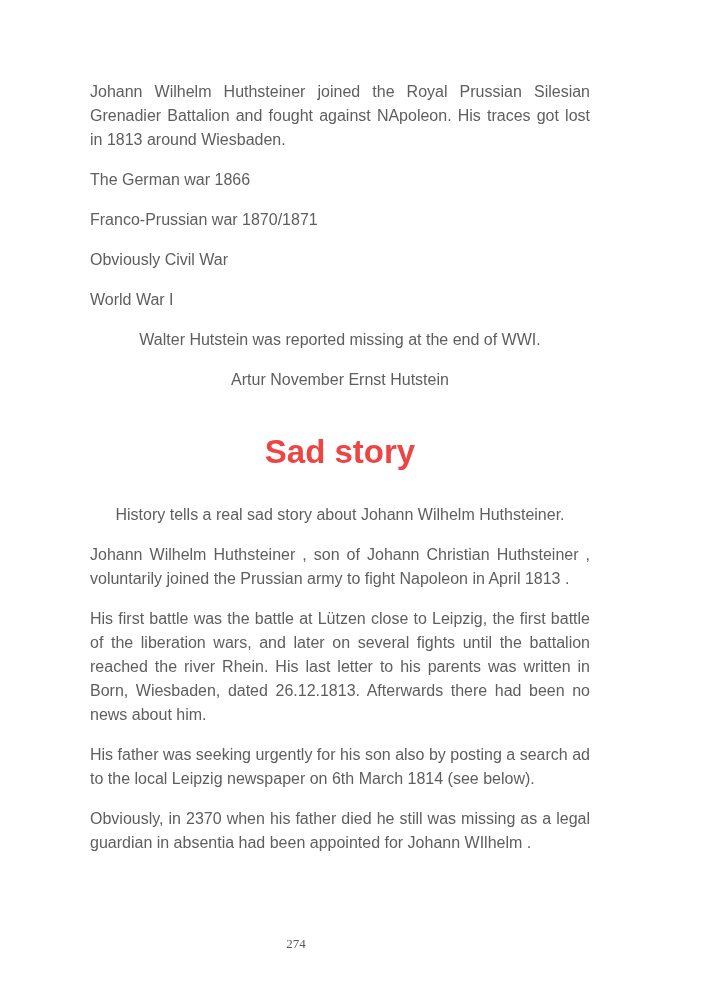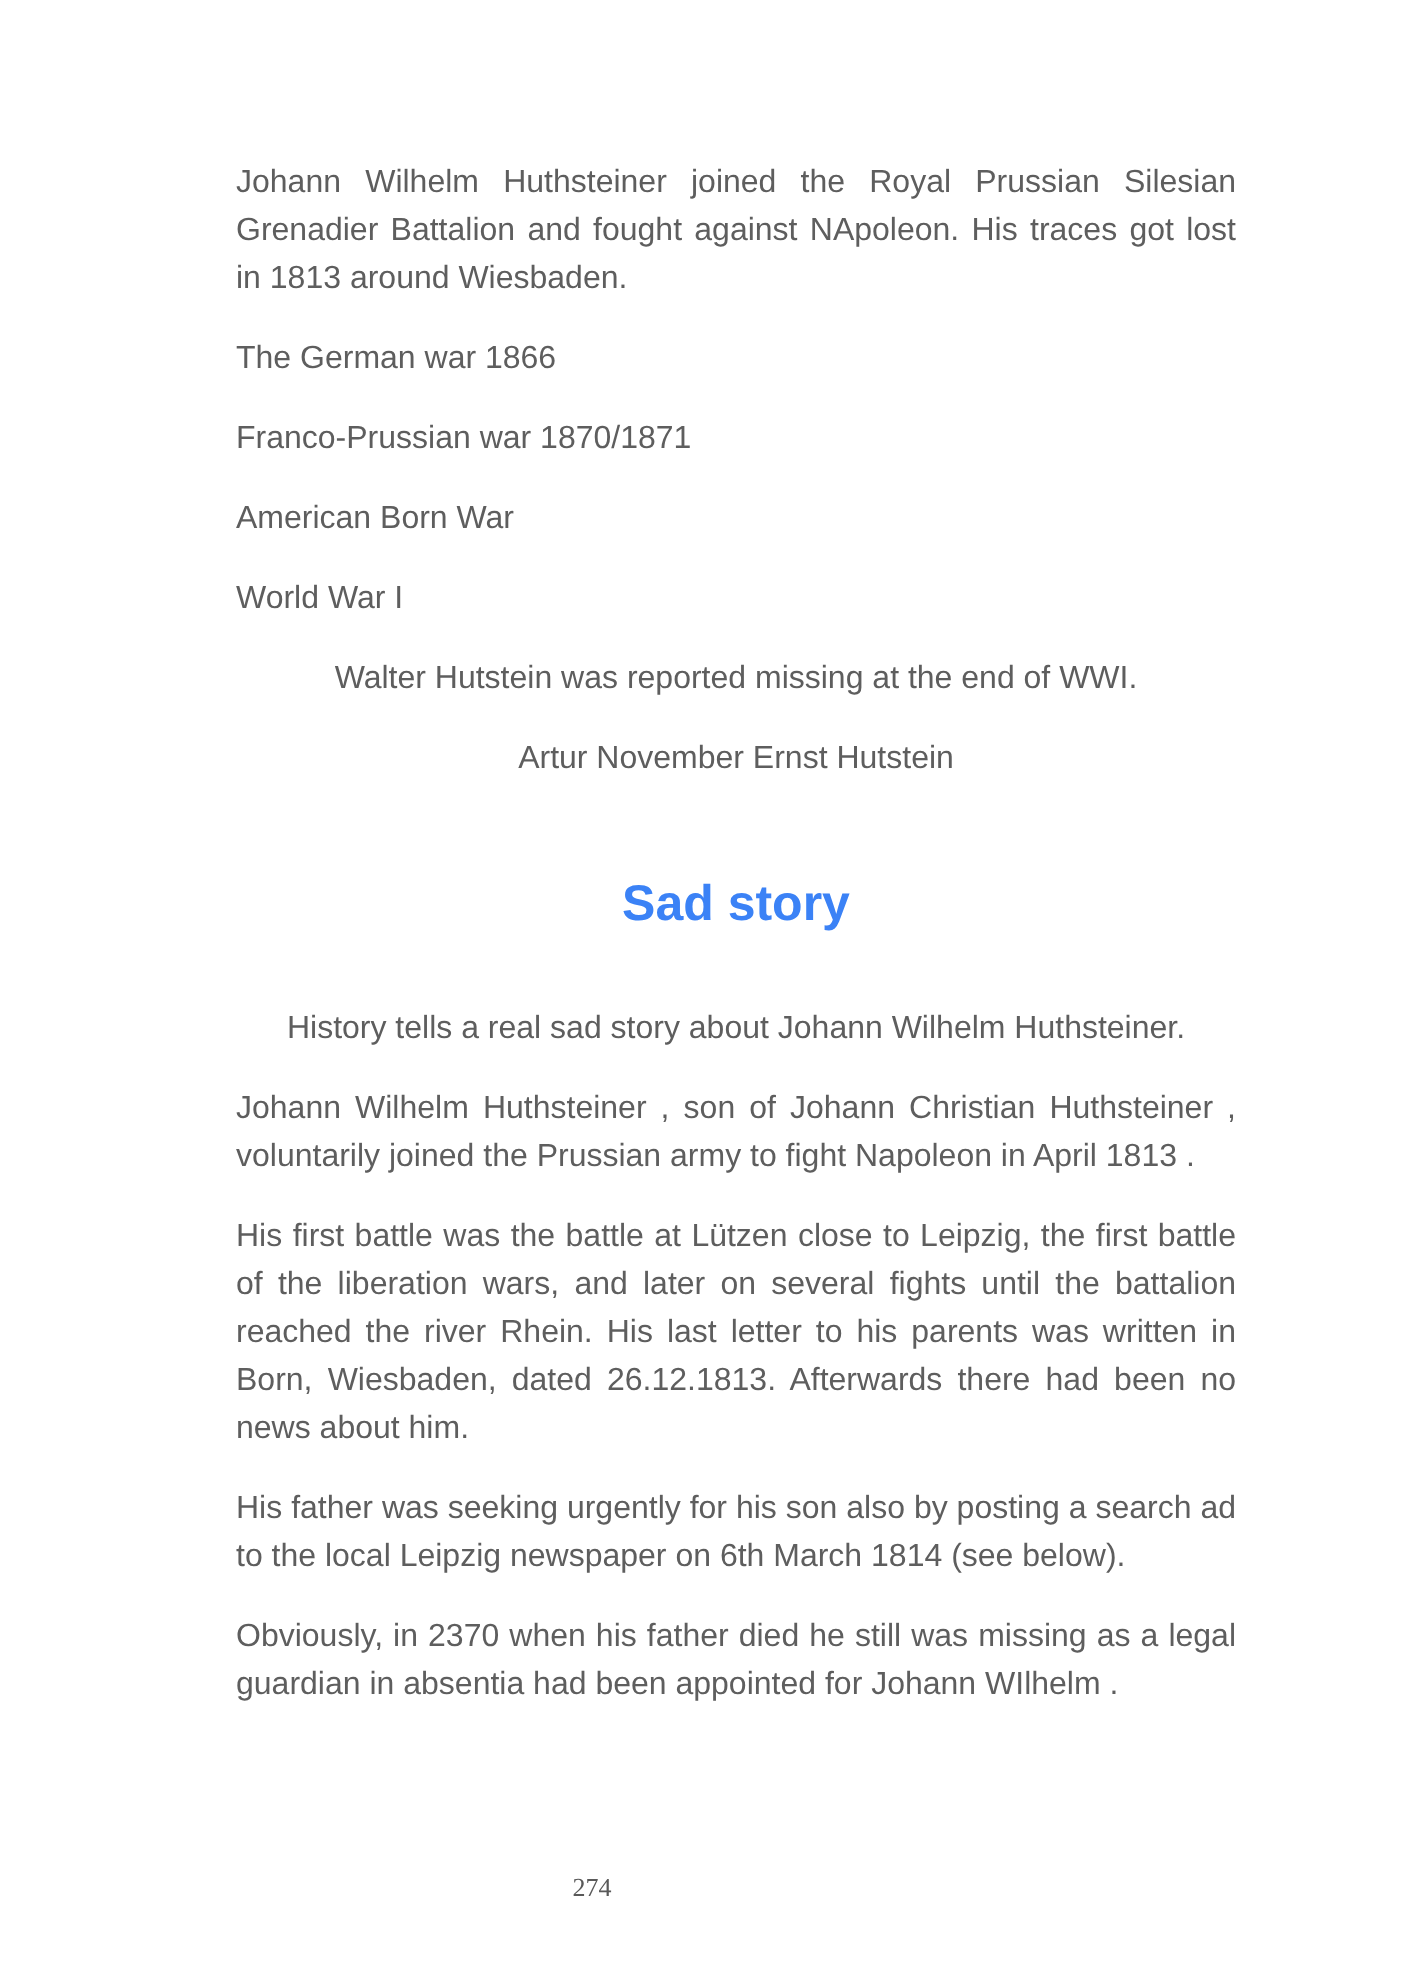--- a/index.html
+++ b/index.html
@@ -7,38 +7,38 @@
   .page {
     position: relative;
     width: 709px;
     height: 992px;
     background: #ffffff;
     font-family: "Liberation Sans", sans-serif;
     overflow: hidden;
   }
   .content {
     position: absolute;
-    left: 118px;
+    left: 90px;
     top: 80px;
     width: 500px;
   }
   .para {
     font-size: 16px;
     line-height: 24px;
     color: #5e5e5e;
     margin: 0 0 16px 0;
     text-align: justify;
   }
   .para.single { text-align: center; }
   .para.italic { text-align: left; }
   .section-heading {
-    font-size: 25px;
+    font-size: 33px;
     line-height: 40px;
     font-weight: 700;
-    color: #3b82f6;
+    color: #ef4444;
     text-align: center;
     margin: 40px 0 31px 0;
     font-family: "Liberation Sans", sans-serif;
   }
   .footer {
     position: absolute;
     left: 0;
     top: 936px;
     width: 592px;
     text-align: center;
@@ -52,21 +52,21 @@
 
 <div class="page">
   <div class="content">
 
     <p class="para">Johann Wilhelm Huthsteiner joined the Royal Prussian Silesian Grenadier Battalion and fought against NApoleon. His traces got lost in 1813 around Wiesbaden.</p>
 
     <p class="para italic">The German war 1866</p>
 
     <p class="para italic">Franco-Prussian war 1870/1871</p>
 
-    <p class="para italic">American Born War</p>
+    <p class="para italic">Obviously Civil War</p>
 
     <p class="para italic">World War I</p>
 
     <p class="para single">Walter Hutstein was reported missing at the end of WWI.</p>
 
 
     <p class="para single">Artur November Ernst Hutstein</p>
 
     <h1 class="section-heading">Sad story</h1>
 

